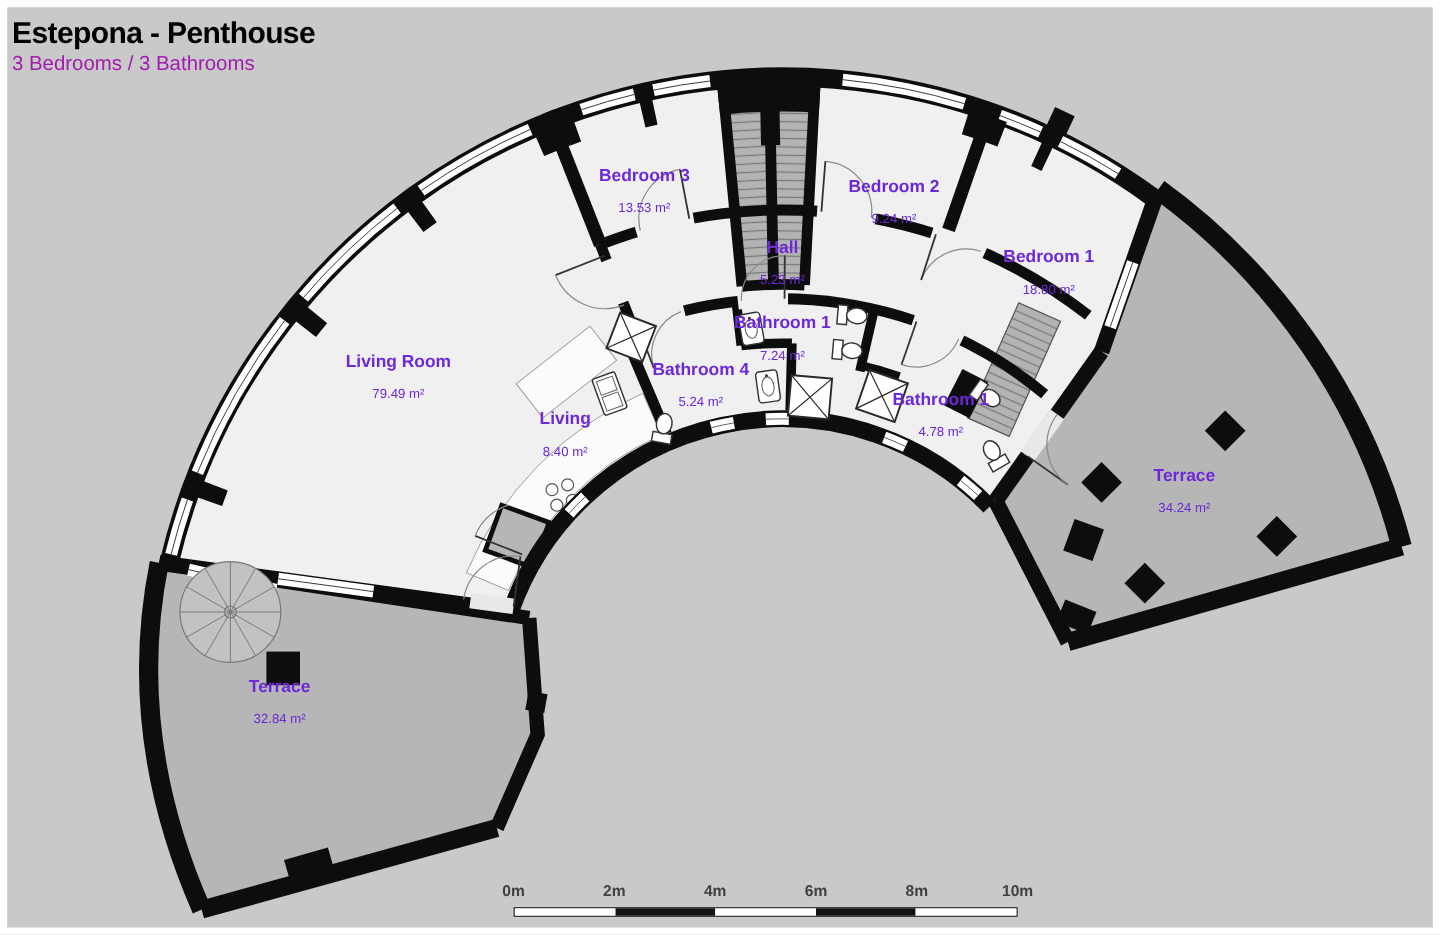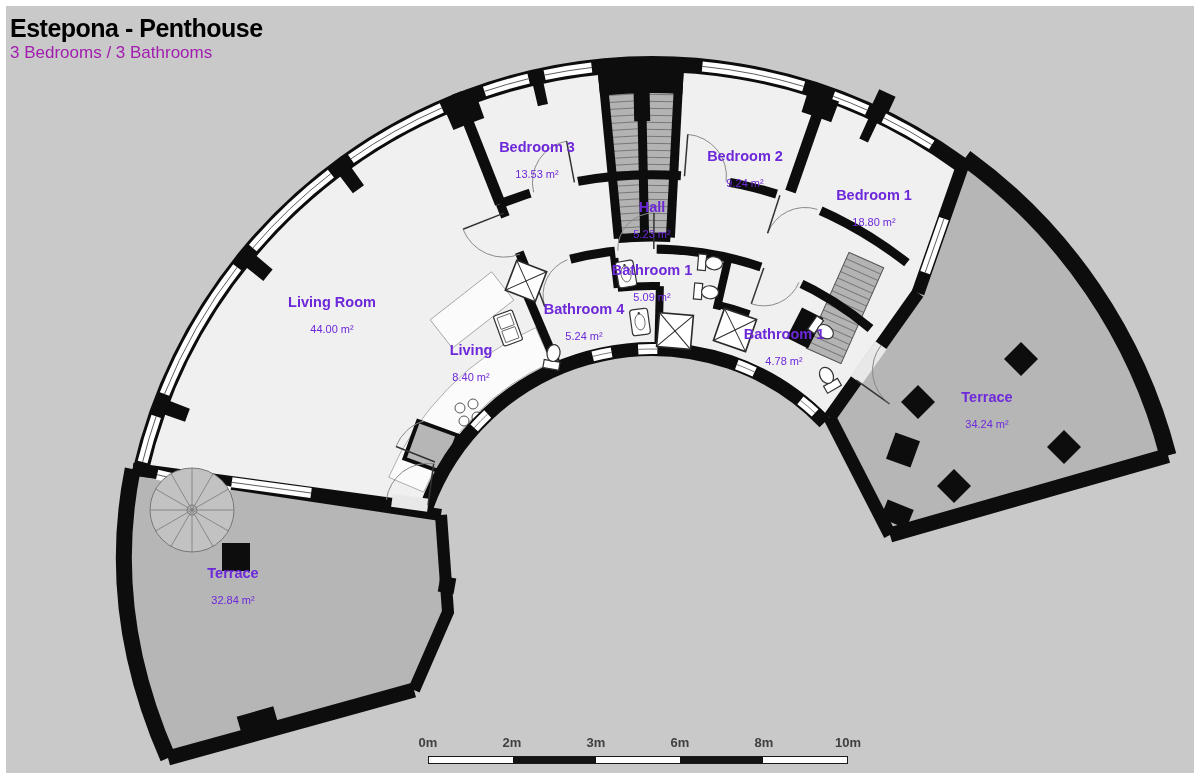--- a/index.html
+++ b/index.html
@@ -247,67 +247,67 @@
       </g>
     </svg>
 
   <div class="titleblock">
     <h1>Estepona - Penthouse</h1>
     <div class="sub">3 Bedrooms / 3 Bathrooms</div>
   </div>
 
   <div class="room-label" style="left:332px;top:315px">
     <span class="nm">Living Room</span>
-    <span class="ar">44.00 m²</span>
+    <span class="ar">79.49 m²</span>
   </div>
   <div class="room-label" style="left:471px;top:363px">
     <span class="nm">Living</span>
     <span class="ar">8.40 m²</span>
   </div>
   <div class="room-label" style="left:537px;top:160px">
     <span class="nm">Bedroom 3</span>
     <span class="ar">13.53 m²</span>
   </div>
   <div class="room-label" style="left:652px;top:220px">
     <span class="nm">Hall</span>
     <span class="ar">5.23 m²</span>
   </div>
   <div class="room-label" style="left:745px;top:169px">
     <span class="nm">Bedroom 2</span>
     <span class="ar">9.24 m²</span>
   </div>
-  <div class="room-label" style="left:874px;top:208px">
+  <div class="room-label" style="left:874px;top:228px">
     <span class="nm">Bedroom 1</span>
     <span class="ar">18.80 m²</span>
   </div>
   <div class="room-label" style="left:584px;top:322px">
     <span class="nm">Bathroom 4</span>
     <span class="ar">5.24 m²</span>
   </div>
   <div class="room-label" style="left:652px;top:283px">
     <span class="nm">Bathroom 1</span>
-    <span class="ar">5.09 m²</span>
+    <span class="ar">7.24 m²</span>
   </div>
   <div class="room-label" style="left:784px;top:347px">
     <span class="nm">Bathroom 1</span>
     <span class="ar">4.78 m²</span>
   </div>
   <div class="room-label" style="left:987px;top:410px">
     <span class="nm">Terrace</span>
     <span class="ar">34.24 m²</span>
   </div>
   <div class="room-label" style="left:233px;top:586px">
     <span class="nm">Terrace</span>
     <span class="ar">32.84 m²</span>
   </div>
 
   <div class="scalebar">
     <span class="sb-label" style="left:0px">0m</span>
     <span class="sb-label" style="left:84px">2m</span>
-    <span class="sb-label" style="left:168px">3m</span>
+    <span class="sb-label" style="left:168px">4m</span>
     <span class="sb-label" style="left:252px">6m</span>
     <span class="sb-label" style="left:336px">8m</span>
     <span class="sb-label" style="left:420px">10m</span>
     <div class="sb-bar">
       <div class="sb-seg" style="background:#ffffff"></div>
       <div class="sb-seg" style="background:#141414"></div>
       <div class="sb-seg" style="background:#ffffff"></div>
       <div class="sb-seg" style="background:#141414"></div>
       <div class="sb-seg" style="background:#ffffff"></div>
     </div>

